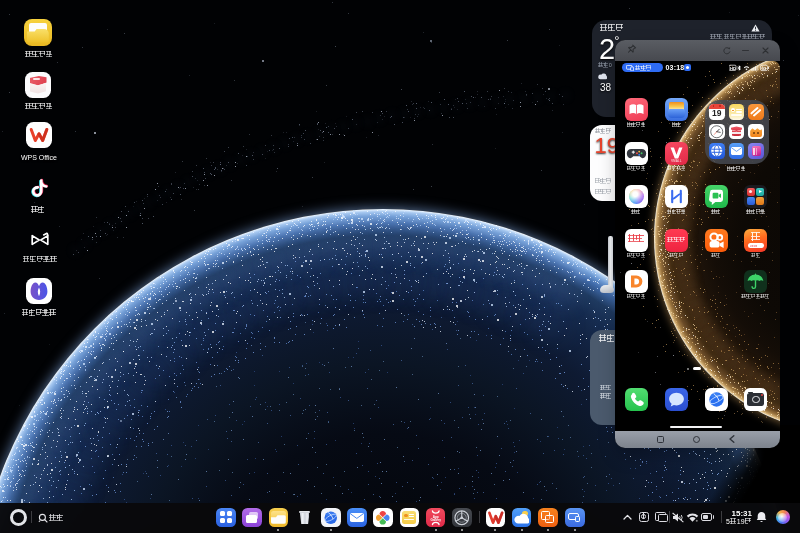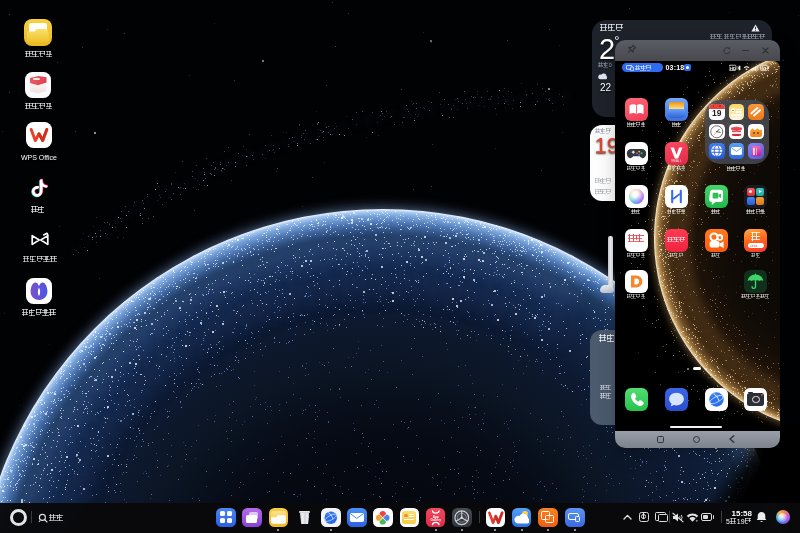--- a/index.html
+++ b/index.html
@@ -112,21 +112,21 @@
         <path d="M4.5,0.5 L8.6,7.5 L0.4,7.5 Z" fill="#eceef2"></path>
         <rect x="4.1" y="2.8" width="0.9" height="2.4" fill="#1e222b"></rect>
         <rect x="4.1" y="5.8" width="0.9" height="0.9" fill="#1e222b"></rect>
       </svg>
  <span class="lab" style="right:7px;top:13.5px;font-size:6px;--c:#aab0bc;color:#aab0bc"><i class="z z1"></i><i class="z z2"></i><i style="color:#aab0bc">,</i><i class="z z1"></i><i class="z z2"></i><i class="z z3"></i><i class="z z4"></i><i class="z z1"></i><i class="z z2"></i><i class="z z3"></i></span>
  <span class="lab" style="left:7px;top:13px;font-size:29px;font-weight:400;letter-spacing:-1px">2<span style="font-size:13px;vertical-align:14px">°</span></span>
  <span class="lab" style="left:6px;top:42px;font-size:5.5px;--c:#9aa2b0;color:#9aa2b0"><i class="z z1"></i><i class="z z2"></i>0</span>
  <svg class="abs" style="left:6px;top:53px" width="9" height="7" viewBox="0 0 9 7">
         <path d="M2.6,6.3 a2.3,2.3 0 1 1 0.6,-4.5 a2.9,2.9 0 0 1 5.3,1.3 a1.7,1.7 0 0 1 -0.4,3.2 Z" fill="#dfe4ee"></path>
       </svg>
- <span class="lab" style="left:8px;top:62px;font-size:10px;font-weight:400">22</span>
+ <span class="lab" style="left:8px;top:62px;font-size:10px;font-weight:400">38</span>
 </div>
 
 <div class="abs" style="left:590px;top:125px;width:182px;height:76px;border-radius:12px;background:#fdfdfe">
  <span class="lab" style="left:5px;top:3px;font-size:5.5px;--c:#8a8f98;color:#8a8f98"><i class="z z1"></i><i class="z z2"></i><i class="z z3"></i></span>
  <span class="lab" style="left:4.5px;top:8px;font-size:22px;color:#e8432c;font-weight:400">19</span>
  <span class="lab" style="left:4.5px;top:53px;font-size:5.8px;--c:#9aa0a8;color:#9aa0a8"><i class="z z1"></i><i class="z z2"></i><i class="z z3"></i></span>
  <span class="lab" style="left:4.5px;top:63.5px;font-size:5.8px;--c:#9aa0a8;color:#9aa0a8"><i class="z z1"></i><i class="z z2"></i><i class="z z3"></i></span>
 </div>
 
 <div class="abs" style="left:608px;top:236px;width:5px;height:52px;background:linear-gradient(to right,#c5cad2,#f4f6f8 45%,#dde0e6);border-radius:2px 2px 0 0"></div>
@@ -478,21 +478,21 @@
  <svg class="abs" style="left:685.5px;top:511.5px" width="13" height="11" viewBox="0 0 13 11">
         <path d="M0.8,3.8 a8,8 0 0 1 11.4,0 l-1.5,1.6 a5.8,5.8 0 0 0 -8.4,0 Z M3.4,6.4 a4.2,4.2 0 0 1 6.2,0 L6.5,9.8 Z" fill="#e4e4e8"></path>
         <circle cx="10.8" cy="8.8" r="1.8" fill="#0a0a0c"></circle>
         <path d="M9.8,8.8 h2 m-1,-1 v2" stroke="#e4e4e8" stroke-width="0.5"></path>
       </svg>
  <div class="abs" style="left:701px;top:513px;width:11px;height:7.5px;border:1.1px solid #dcdce2;border-radius:2px">
         <div class="abs" style="left:1.2px;top:1.2px;width:5px;height:3.4px;border-radius:1px;background:#dcdce2"></div>
       </div>
  <div class="abs" style="left:713px;top:515px;width:1.4px;height:3.6px;background:#dcdce2;border-radius:0 1px 1px 0"></div>
  <div class="abs" style="left:720.6px;top:511px;width:1px;height:12px;background:#3c3c40"></div>
- <span class="lab" style="left:731px;top:508.5px;width:21px;font-size:8px;font-weight:700;text-align:right">15:58</span>
+ <span class="lab" style="left:731px;top:508.5px;width:21px;font-size:8px;font-weight:700;text-align:right">15:31</span>
  <span class="lab" style="left:726px;top:517.8px;font-size:7px;font-weight:400">5<i class="z z1" style="--c:#fff"></i>19<i class="z z3" style="--c:#fff"></i></span>
  <svg class="abs" style="left:755.5px;top:511px" width="11" height="12" viewBox="0 0 11 12">
         <path d="M5.5,1 c2.3,0 3.8,1.7 3.8,4 v2.4 l1,1.6 H0.7 l1,-1.6 V5 c0,-2.3 1.5,-4 3.8,-4 Z" fill="#ececf0"></path>
         <path d="M4.2,10 a1.4,1.4 0 0 0 2.6,0 Z" fill="#ececf0"></path>
       </svg>
  <div class="abs" style="left:775.5px;top:510px;width:14px;height:14px;border-radius:50%;background:conic-gradient(from 140deg,#8a5cf0,#4a78f5,#42b8e8,#f2b34a,#ef8055,#c45ae8,#8a5cf0);">
         <div class="abs" style="left:2.5px;top:2.5px;width:9px;height:9px;border-radius:50%;background:radial-gradient(circle at 42% 40%,rgba(255,255,255,.95),rgba(255,255,255,.25) 70%,rgba(255,255,255,0))"></div>
       </div>
 </div>
 </div>

